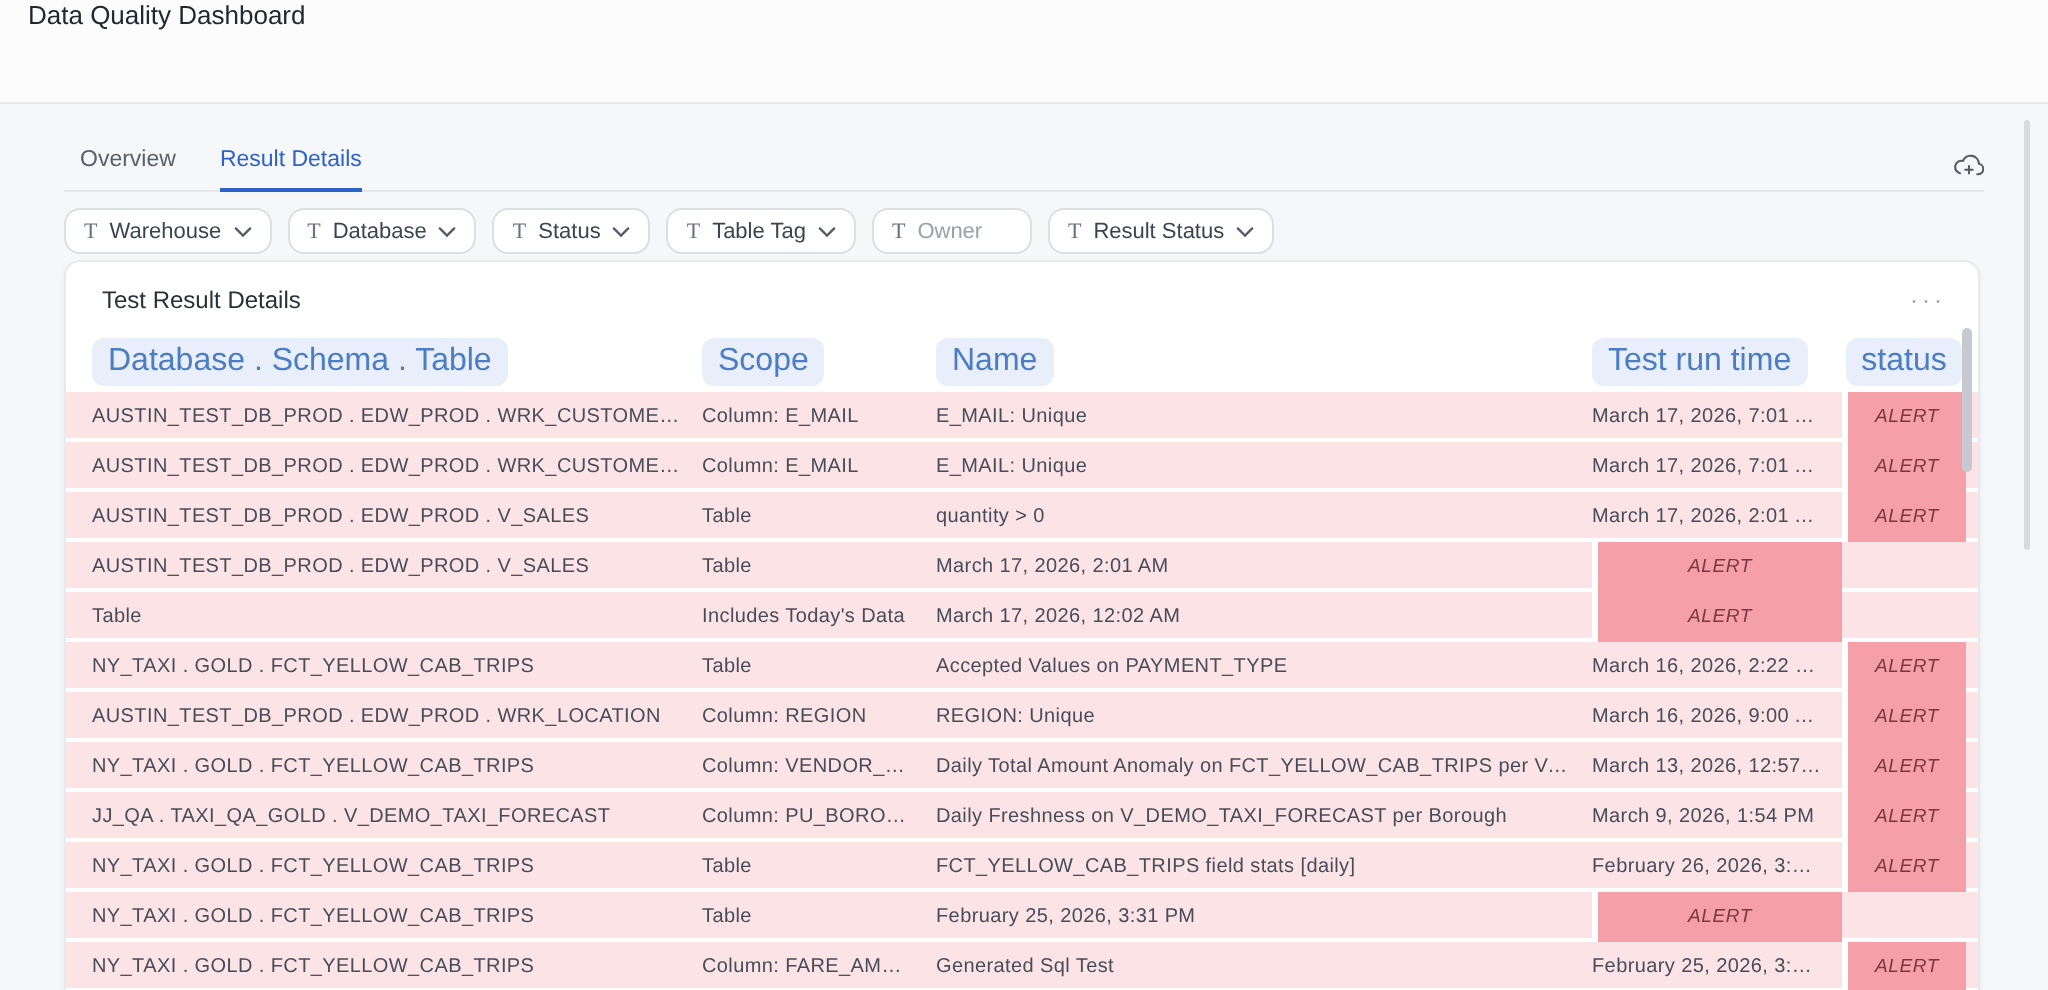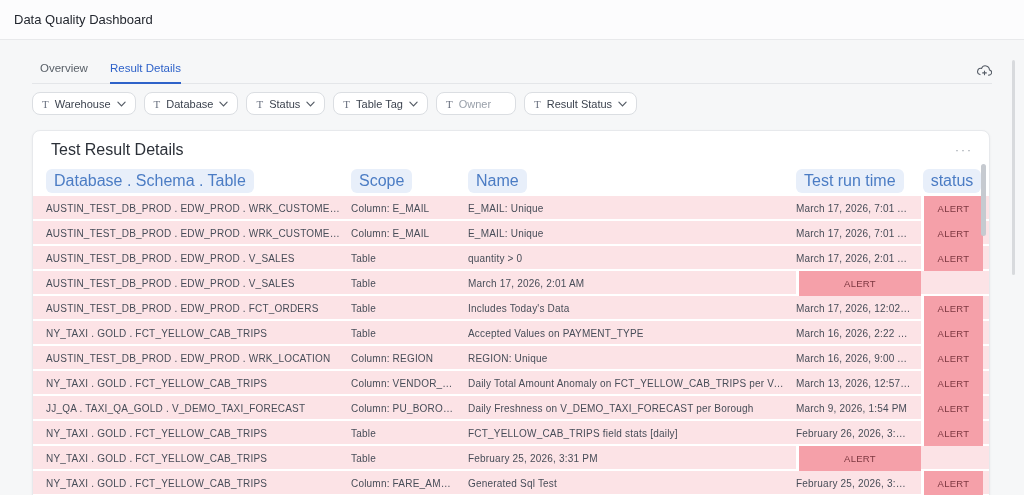--- a/index.html
+++ b/index.html
@@ -5,22 +5,22 @@
   * { margin:0; padding:0; box-sizing:border-box; }
   html,body { width:1024px; height:495px; overflow:hidden; }
   body {
     font-family:"Liberation Sans", sans-serif;
     background:#f6f7f8;
     color:#474d58;
     position:relative;
   }
   
   .topbar {
-    height:40px; background:#fcfcfd; border-bottom:1px solid #e8e9eb;
-    display:flex; align-items:center; padding:0 14px;
+    height:52px; background:#fcfcfd; border-bottom:1px solid #e8e9eb;
+    display:flex; align-items:flex-start; padding:0 14px;
   }
   .topbar .app-title { font-size:13px; color:#23272f; }
 
   
   .tabs-row {
     margin:0 32px; padding-top:22px;
     display:flex; align-items:flex-end; justify-content:space-between;
     border-bottom:1px solid #e4e6e9;
     position:relative;
   }
@@ -50,21 +50,21 @@
   .card {
     position:absolute; left:32px; top:130px; width:958px; height:380px;
     background:#fff; border:1px solid #e7e9ec; border-radius:8px;
     box-shadow:0 1px 3px rgba(20,24,31,.05);
     overflow:hidden;
   }
   .card-head {
     height:28px; display:flex; align-items:center; justify-content:space-between;
     padding:10px 16px 0 18px;
   }
-  .card-title { font-size:16px; color:#2b3038;text-align:right; }
+  .card-title { font-size:12px; color:#2b3038;text-align:right; }
   .more-btn { color:#9aa0a8; font-size:12px; letter-spacing:2px; cursor:pointer; line-height:6px; }
 
   .grid-row {
     display:grid;
     grid-template-columns:305px 117px 328px 125px 62px;
     padding-left:13px;
     align-items:center;
   }
   .thead { height:31px; margin-top:6px; }
   .pill {
@@ -81,21 +81,21 @@
   }
   .cell {
     font-size:10px; color:#474d58; letter-spacing:.2px;
     white-space:nowrap; overflow:hidden; text-overflow:ellipsis;
     padding-right:10px;
   }
   .cell.status-cell {
     background:#f5a0a9; color:#7c3740; height:25px;
     display:flex; align-items:center; justify-content:center;
     border-left:3px solid #fff; padding-right:0;
-    font-size:9.5px; letter-spacing:.3px;
+    font-size:9.5px; letter-spacing:.3px;font-style:italic;
   }
   .card-scrollbar {
     position:absolute; right:3px; top:33px; width:5px; height:72px;
     background:#c6cad0; border-radius:3px;
   }
   .page-scrollbar {
     position:absolute; right:9px; top:60px; width:3px; height:215px;
     background:#d8dadd; border-radius:2px;
   }
 </style>
@@ -210,21 +210,20 @@
   </div>
 
   <div class="grid-row">
     <span class="cell">AUSTIN_TEST_DB_PROD . EDW_PROD . V_SALES</span>
     <span class="cell">Table</span>
     <span class="cell">March 17, 2026, 2:01 AM</span>
     <span class="cell status-cell">ALERT</span>
   </div>
 
   <div class="grid-row">
-    <span class="cell">AUSTIN_TEST_DB_PROD . EDW_PROD . FCT_ORDERS</span>
     <span class="cell">Table</span>
     <span class="cell">Includes Today's Data</span>
     <span class="cell">March 17, 2026, 12:02 AM</span>
     <span class="cell status-cell">ALERT</span>
   </div>
 
   <div class="grid-row">
     <span class="cell">NY_TAXI . GOLD . FCT_YELLOW_CAB_TRIPS</span>
     <span class="cell">Table</span>
     <span class="cell">Accepted Values on PAYMENT_TYPE</span>

